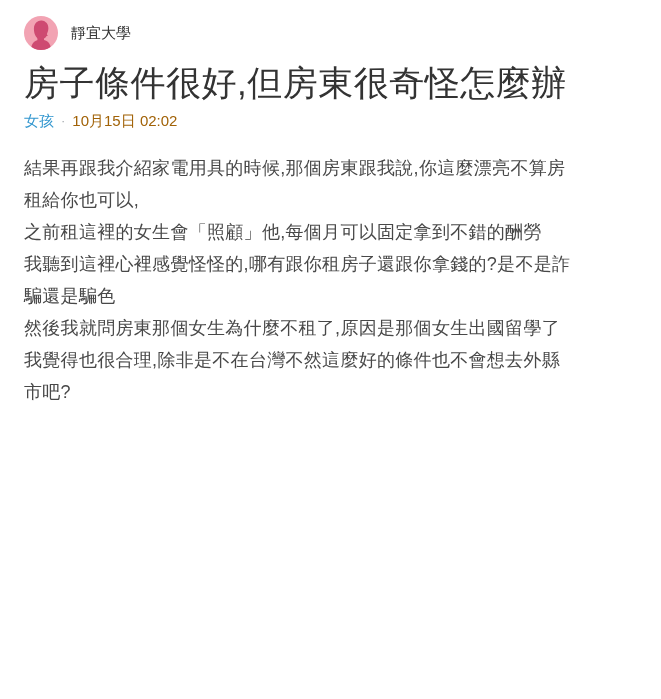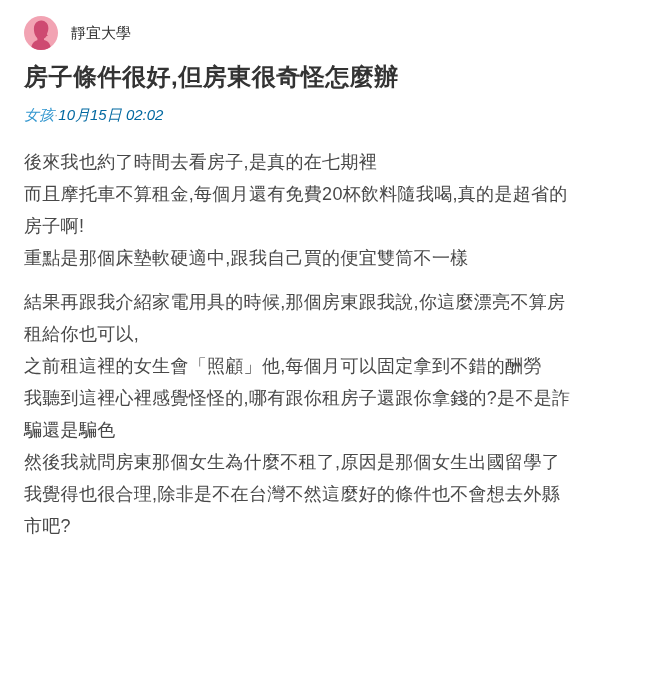--- a/index.html
+++ b/index.html
@@ -30,43 +30,43 @@
     flex: 0 0 auto;
     cursor: pointer;
   }
   .avatar svg { display: block; width: 34px; height: 34px; }
   .school-name {
     font-size: 15px;
     color: #333333;
     cursor: pointer;
   }
   .post-title {
-    margin-top: 10px;
-    font-size: 24px;
+    margin-top: 16px;
+    font-size: 35px;
     line-height: 33px;
-    font-weight: 700;
+    font-weight: 400;
     color: #333333;
     letter-spacing: 0.5px;
   }
   .post-meta {
     margin-top: 13px;
     font-size: 15px;
     line-height: 17px;
     color: #a3a8ad;
     display: flex;
     align-items: flex-start;
-    font-style: italic;
+    gap: 7px;
   }
   .board-link {
     color: #3397cf;
     text-decoration: none;
     cursor: pointer;
   }
   .meta-sep { color: #a3a8ad; font-size: 13px; }
-  .meta-time { color: #0369a1; }
+  .meta-time { color: #a16207; }
   .post-content {
     margin-top: 23px;
     font-size: 18px;
     line-height: 32px;
     color: #484848;
     letter-spacing: 0.3px;
   }
   .post-content p { margin: 0 0 12px 0; }
   .post-content p:last-child { margin-bottom: 0; }
 </style>
@@ -96,17 +96,16 @@
 
   <h1 class="post-title">房子條件很好,但房東很奇怪怎麼辦</h1>
 
   <div class="post-meta">
     <a class="board-link" style="color: rgb(51, 151, 207);">女孩</a>
     <span class="meta-sep">·</span>
     <span class="meta-time">10月15日 02:02</span>
   </div>
 
   <div class="post-content">
-      <p>後來我也約了時間去看房子,是真的在七期裡<br>而且摩托車不算租金,每個月還有免費20杯飲料隨我喝,真的是超省的房子啊!<br>重點是那個床墊軟硬適中,跟我自己買的便宜雙筒不一樣</p>
       <p>結果再跟我介紹家電用具的時候,那個房東跟我說,你這麼漂亮不算房租給你也可以,<br>之前租這裡的女生會「照顧」他,每個月可以固定拿到不錯的酬勞<br>我聽到這裡心裡感覺怪怪的,哪有跟你租房子還跟你拿錢的?是不是詐騙還是騙色<br>然後我就問房東那個女生為什麼不租了,原因是那個女生出國留學了<br>我覺得也很合理,除非是不在台灣不然這麼好的條件也不會想去外縣市吧?</p>
     </div>
 
 </div>
 
 </body></html>

